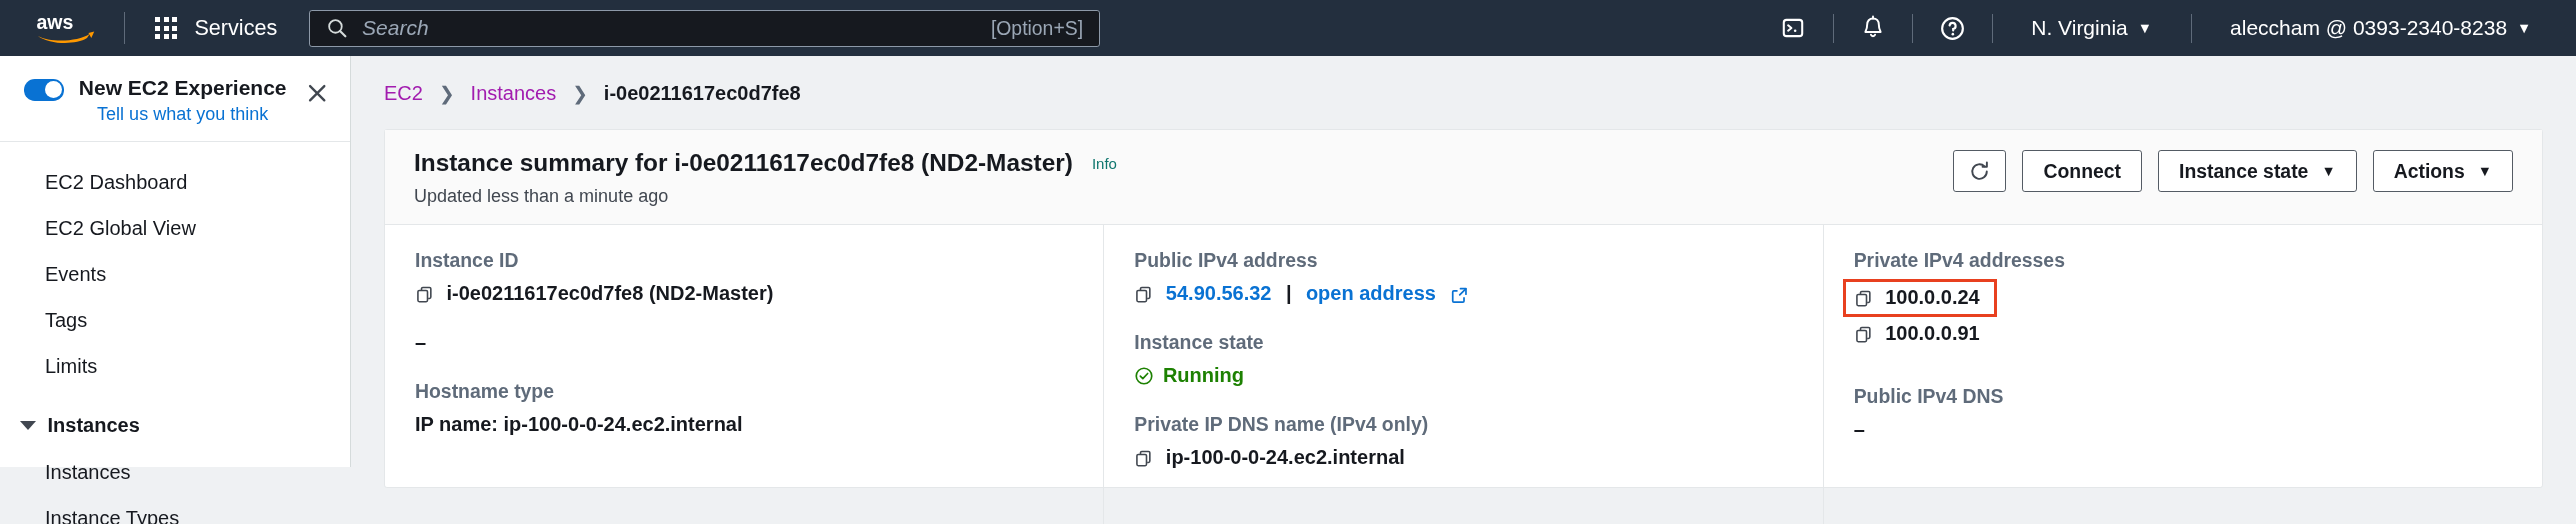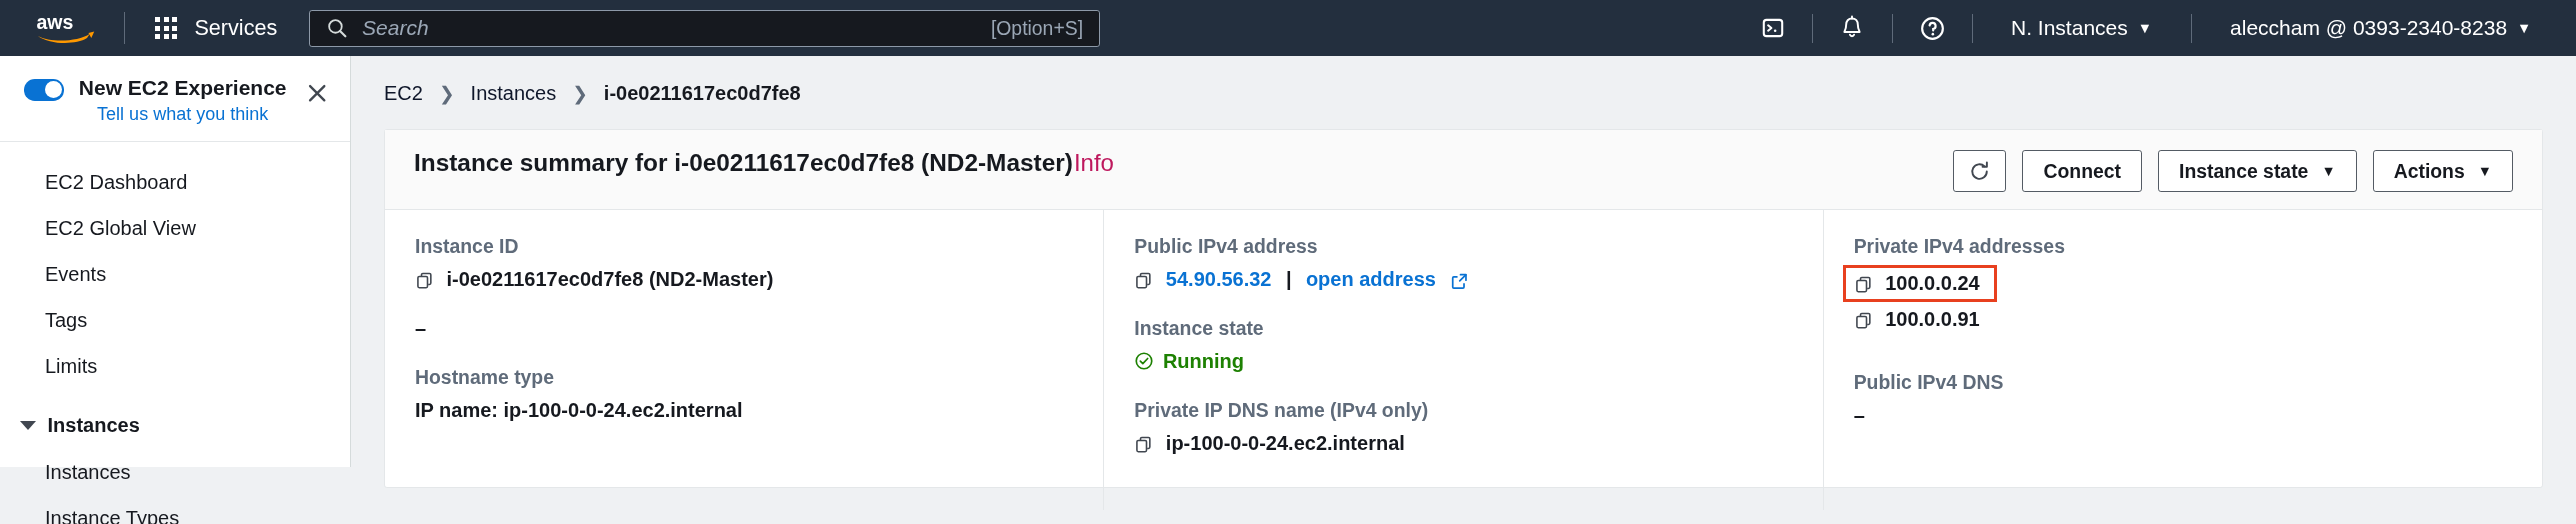--- a/index.html
+++ b/index.html
@@ -123,21 +123,21 @@
     flex: none;
   }
 
   
   #main { flex: 1; min-width: 0; padding: 0 0 0 0; background: #eff1f3; }
   #breadcrumb {
     display: flex; align-items: center;
     padding: 26px 0 24.4px 33px;
     font-size: 20px;
   }
-  .crumb-link { color: #0f172a; cursor: pointer; white-space: nowrap; }
+  .crumb-link { color: #a21caf; cursor: pointer; white-space: nowrap; }
   .crumb-current { color: #16191f; font-weight: bold; white-space: nowrap; }
   .crumb-sep {
     margin: 0 16px; color: #5f6b7a; font-size: 18.7px;
     display: inline-block;
   }
 
   #card {
     margin: 0 33px 0 33px;
     background: #ffffff;
     border: 0.7px solid #e4e7e9;
@@ -149,21 +149,21 @@
     border-bottom: 0.7px solid #e4e7e9;
     padding: 18.7px 29px 17px 29px;
     display: flex; align-items: flex-start;
   }
   #title-block { flex: 1; min-width: 0; }
   #page-title {
     font-size: 24.4px; font-weight: bold; color: #16191f;
     display: inline; vertical-align: middle; white-space: nowrap;
   }
   #info-link {
-    font-size: 24px; color: #be185d; margin-left: 1px;
+    font-size: 15px; color: #0f766e; margin-left: 19px;
     cursor: pointer; display: inline; vertical-align: middle;
   }
   #updated-text {
     font-size: 18px; color: #414750; margin-top: 8.6px;
   }
   #header-actions { display: flex; gap: 16px; flex: none; margin-top: 1.4px; }
   .btn {
     border: 0.7px solid #545b64;
     border-radius: 2.9px;
     background: #ffffff;
@@ -270,21 +270,21 @@
     <div class="nav-divider short"></div>
     <div class="nav-icon-btn">
       <svg width="27" height="27" viewBox="0 0 24 24">
         <circle cx="12" cy="12" r="9.2" fill="none" stroke="#ffffff" stroke-width="1.9"></circle>
         <path d="M9.4 9.3 a2.7 2.7 0 1 1 3.2 3.1 v1.4" fill="none" stroke="#ffffff" stroke-width="1.9" stroke-linecap="round"></path>
         <circle cx="12.3" cy="17" r="1.15" fill="#ffffff"></circle>
       </svg>
     </div>
     <div class="nav-divider short"></div>
     <div class="nav-text-btn">
-      <span>N. Instances</span>
+      <span>N. Virginia</span>
       <span class="caret">▼</span>
     </div>
     <div class="nav-divider short"></div>
     <div class="nav-text-btn">
       <span>aleccham @ 0393-2340-8238</span>
       <span class="caret">▼</span>
     </div>
   </div>
 </div>
 
@@ -333,20 +333,21 @@
       <span class="crumb-current">i-0e0211617ec0d7fe8</span>
     </div>
 
     <div id="card">
 
       <div id="card-header">
         <div id="title-block">
           <div>
             <span id="page-title">Instance summary for i-0e0211617ec0d7fe8 (ND2-Master)</span><span id="info-link">Info</span>
           </div>
+          <div id="updated-text">Updated less than a minute ago</div>
         </div>
 
         <div id="header-actions">
           <button class="btn icon-only">
             <svg width="23" height="23" viewBox="0 0 24 24">
               <path d="M19.6 12 a7.6 7.6 0 1 1 -2.3 -5.4" fill="none" stroke="#414750" stroke-width="2" stroke-linecap="round"></path>
               <polyline points="19.7,2.6 19.7,7.1 15.2,7.1" fill="none" stroke="#414750" stroke-width="2" stroke-linecap="round" stroke-linejoin="round"></polyline>
             </svg>
           </button>
           <button class="btn">

